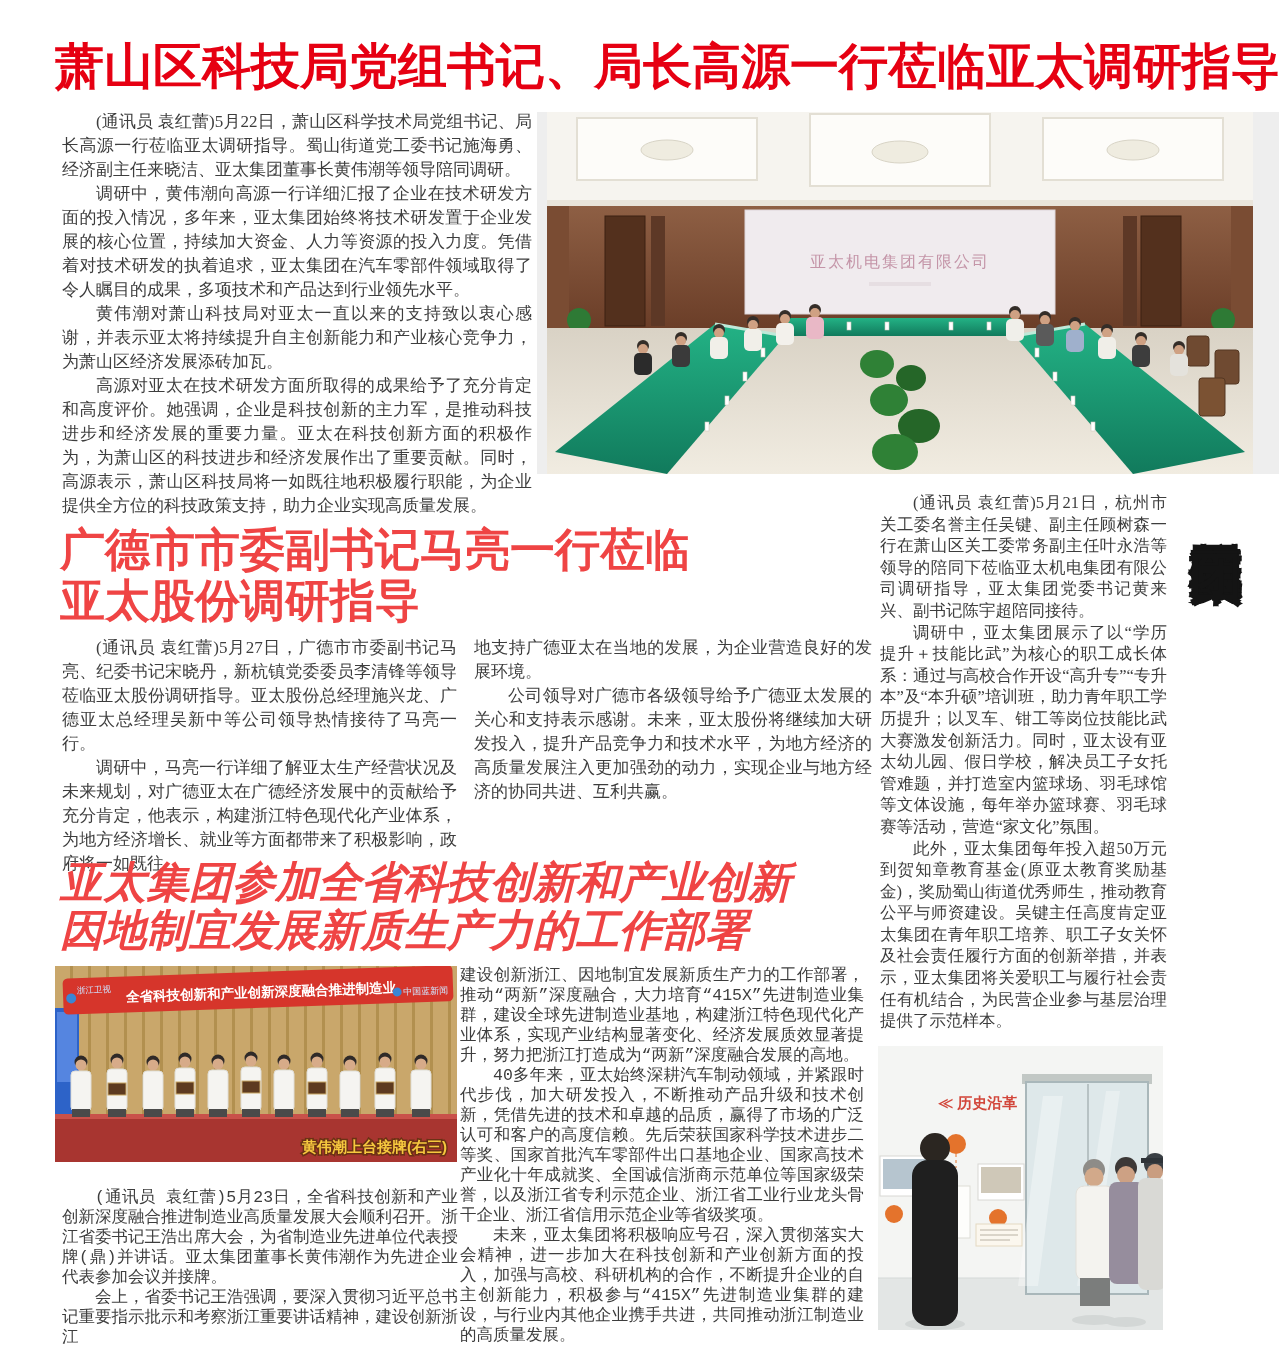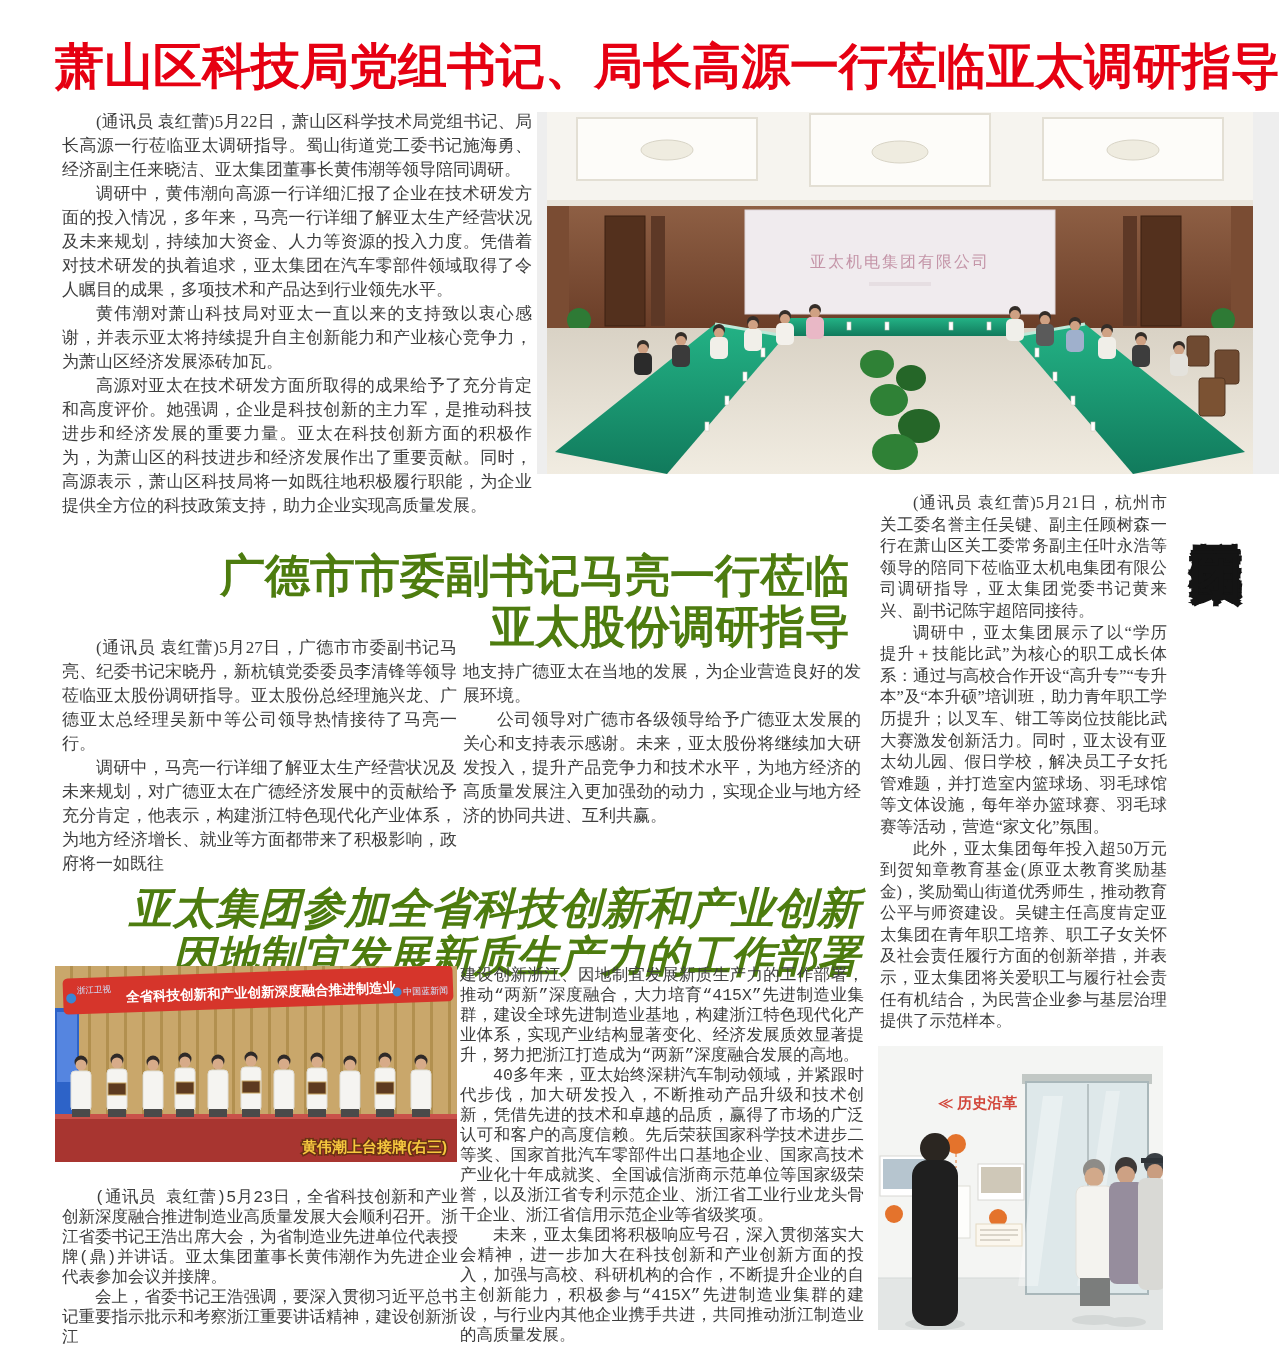--- a/index.html
+++ b/index.html
@@ -1,22 +1,22 @@
 <!DOCTYPE html>
 <html><head>
 <meta charset="utf-8">
 <style>
   html,body{margin:0;padding:0;background:#ffffff;}
   #page{position:relative;width:1279px;height:1371px;background:#ffffff;overflow:hidden;
         font-family:"Liberation Serif",serif;}
   .abs{position:absolute;}
   .headline-red{color:#e60012;font-family:"Liberation Sans",sans-serif;font-weight:900;
         font-size:49px;text-align:center;letter-spacing:0px;white-space:nowrap;}
-  .headline-black{color:#4d7c0f;font-family:"Liberation Sans",sans-serif;font-weight:900;
-        text-align:right;margin-top:26px;}
+  .headline-black{color:#ef4444;font-family:"Liberation Sans",sans-serif;font-weight:900;
+        text-align:left;}
   .h2size{font-size:45px;line-height:51px;}
   .h3size{font-size:43px;line-height:48px;}
   .vert-head{writing-mode:vertical-rl;color:#141414;font-family:"Liberation Sans",sans-serif;
         font-weight:900;font-size:54px;letter-spacing:1px;line-height:84px;text-align:justify;}
   .art p{margin:0;text-indent:2em;text-align:justify;color:#3d3d3d;}
   .art p.cont{text-indent:0;}
   .t-main p{font-size:17px;line-height:24px;}
   .t-narrow p{font-size:16.5px;line-height:21.6px;}
   .t-tight p{font-size:16.5px;line-height:20px;font-family:Liberation Mono, monospace;}
   .photo{overflow:hidden;background:#eee;}
@@ -24,21 +24,21 @@
 </style>
 </head>
 <body>
 
 <div id="page">
 
   <div class="abs headline-red" style="left:55px;top:34px;width:1170px;">萧山区科技局党组书记、局长高源一行莅临亚太调研指导</div>
 
   <div class="abs art t-main" style="left:62px;top:110px;width:470px;">
     <p>(通讯员 袁红蕾)5月22日，萧山区科学技术局党组书记、局长高源一行莅临亚太调研指导。蜀山街道党工委书记施海勇、经济副主任来晓洁、亚太集团董事长黄伟潮等领导陪同调研。</p>
-    <p>调研中，黄伟潮向高源一行详细汇报了企业在技术研发方面的投入情况，多年来，马亮一行详细了解亚太生产经营状况及未来规划，持续加大资金、人力等资源的投入力度。凭借着对技术研发的执着追求，亚太集团在汽车零部件领域取得了令人瞩目的成果，多项技术和产品达到行业领先水平。</p>
+    <p>调研中，黄伟潮向高源一行详细汇报了企业在技术研发方面的投入情况，多年来，亚太集团始终将技术研发置于企业发展的核心位置，持续加大资金、人力等资源的投入力度。凭借着对技术研发的执着追求，亚太集团在汽车零部件领域取得了令人瞩目的成果，多项技术和产品达到行业领先水平。</p>
     <p>黄伟潮对萧山科技局对亚太一直以来的支持致以衷心感谢，并表示亚太将持续提升自主创新能力和产业核心竞争力，为萧山区经济发展添砖加瓦。</p>
     <p>高源对亚太在技术研发方面所取得的成果给予了充分肯定和高度评价。她强调，企业是科技创新的主力军，是推动科技进步和经济发展的重要力量。亚太在科技创新方面的积极作为，为萧山区的科技进步和经济发展作出了重要贡献。同时，高源表示，萧山区科技局将一如既往地积极履行职能，为企业提供全方位的科技政策支持，助力企业实现高质量发展。</p>
   </div>
 
   <div class="abs photo" style="left:537px;top:112px;width:744px;height:362px;padding-left:10px;">
     <svg width="706" height="362" viewBox="0 0 706 362">
       <defs>
         <linearGradient id="wood" x1="0" y1="0" x2="0" y2="1">
           <stop offset="0" stop-color="#8e5f44"></stop>
             <stop offset="1" stop-color="#6b3e28"></stop>
@@ -174,21 +174,21 @@
 
   <div class="abs headline-black h2size" style="left:60px;top:524px;width:790px;">
     <div>广德市市委副书记马亮一行莅临</div>
     <div>亚太股份调研指导</div>
   </div>
 
   <div class="abs art t-main" style="left:62px;top:636px;width:395px;">
     <p>(通讯员 袁红蕾)5月27日，广德市市委副书记马亮、纪委书记宋晓丹，新杭镇党委委员李清锋等领导莅临亚太股份调研指导。亚太股份总经理施兴龙、广德亚太总经理吴新中等公司领导热情接待了马亮一行。</p>
     <p>调研中，马亮一行详细了解亚太生产经营状况及未来规划，对广德亚太在广德经济发展中的贡献给予充分肯定，他表示，构建浙江特色现代化产业体系，为地方经济增长、就业等方面都带来了积极影响，政府将一如既往</p>
   </div>
-  <div class="abs art t-main" style="left:463px;top:636px;width:398px;margin-top:24px;">
+  <div class="abs art t-main" style="left:474px;top:636px;width:398px;">
     <p class="cont">地支持广德亚太在当地的发展，为企业营造良好的发展环境。</p>
     <p>公司领导对广德市各级领导给予广德亚太发展的关心和支持表示感谢。未来，亚太股份将继续加大研发投入，提升产品竞争力和技术水平，为地方经济的高质量发展注入更加强劲的动力，实现企业与地方经济的协同共进、互利共赢。</p>
   </div>
 
   <div class="abs art t-narrow" style="left:880px;top:492px;width:287px;">
     <p>(通讯员 袁红蕾)5月21日，杭州市关工委名誉主任吴键、副主任顾树森一行在萧山区关工委常务副主任叶永浩等领导的陪同下莅临亚太机电集团有限公司调研指导，亚太集团党委书记黄来兴、副书记陈宇超陪同接待。</p>
     <p>调研中，亚太集团展示了以“学历提升＋技能比武”为核心的职工成长体系：通过与高校合作开设“高升专”“专升本”及“本升硕”培训班，助力青年职工学历提升；以叉车、钳工等岗位技能比武大赛激发创新活力。同时，亚太设有亚太幼儿园、假日学校，解决员工子女托管难题，并打造室内篮球场、羽毛球馆等文体设施，每年举办篮球赛、羽毛球赛等活动，营造“家文化”氛围。</p>
     <p>此外，亚太集团每年投入超50万元到贺知章教育基金(原亚太教育奖励基金)，奖励蜀山街道优秀师生，推动教育公平与师资建设。吴键主任高度肯定亚太集团在青年职工培养、职工子女关怀及社会责任履行方面的创新举措，并表示，亚太集团将关爱职工与履行社会责任有机结合，为民营企业参与基层治理提供了示范样本。</p>
   </div>
 

